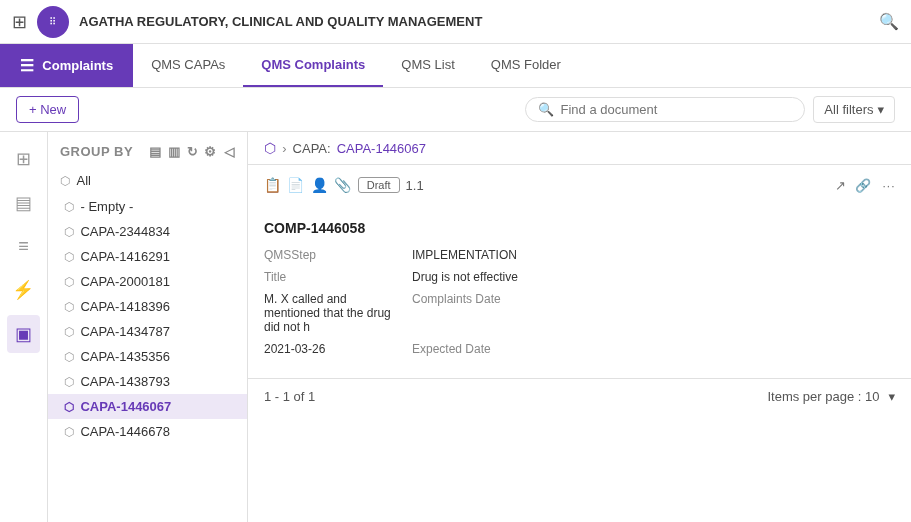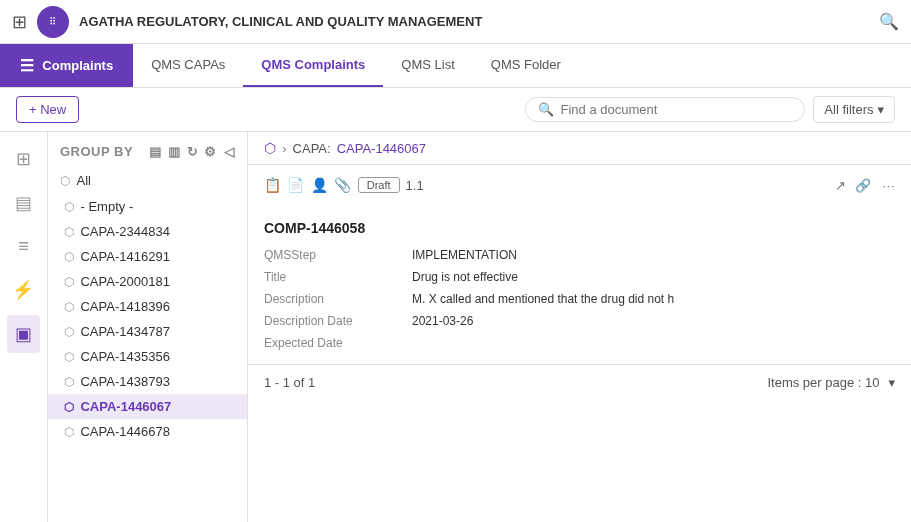--- a/index.html
+++ b/index.html
@@ -260,24 +260,23 @@
 
       <div class="doc-title">COMP-1446058</div>
 
       <div class="doc-fields">
         <span class="field-label">QMSStep</span>
         <span class="field-value">IMPLEMENTATION</span>
 
         <span class="field-label">Title</span>
         <span class="field-value">Drug is not effective</span>
 
-        <span class="field-label">Description</span>
         <span class="field-value">M. X called and mentioned that the drug did not h</span>
 
-        <span class="field-label">Description Date</span>
+        <span class="field-label">Complaints Date</span>
         <span class="field-value">2021-03-26</span>
 
         <span class="field-label">Expected Date</span>
         <span class="field-value"></span>
       </div>
     </div>
 
     <div class="pagination">
       <span class="pagination-count">1 - 1 of 1</span>
       <div class="pagination-pages">

